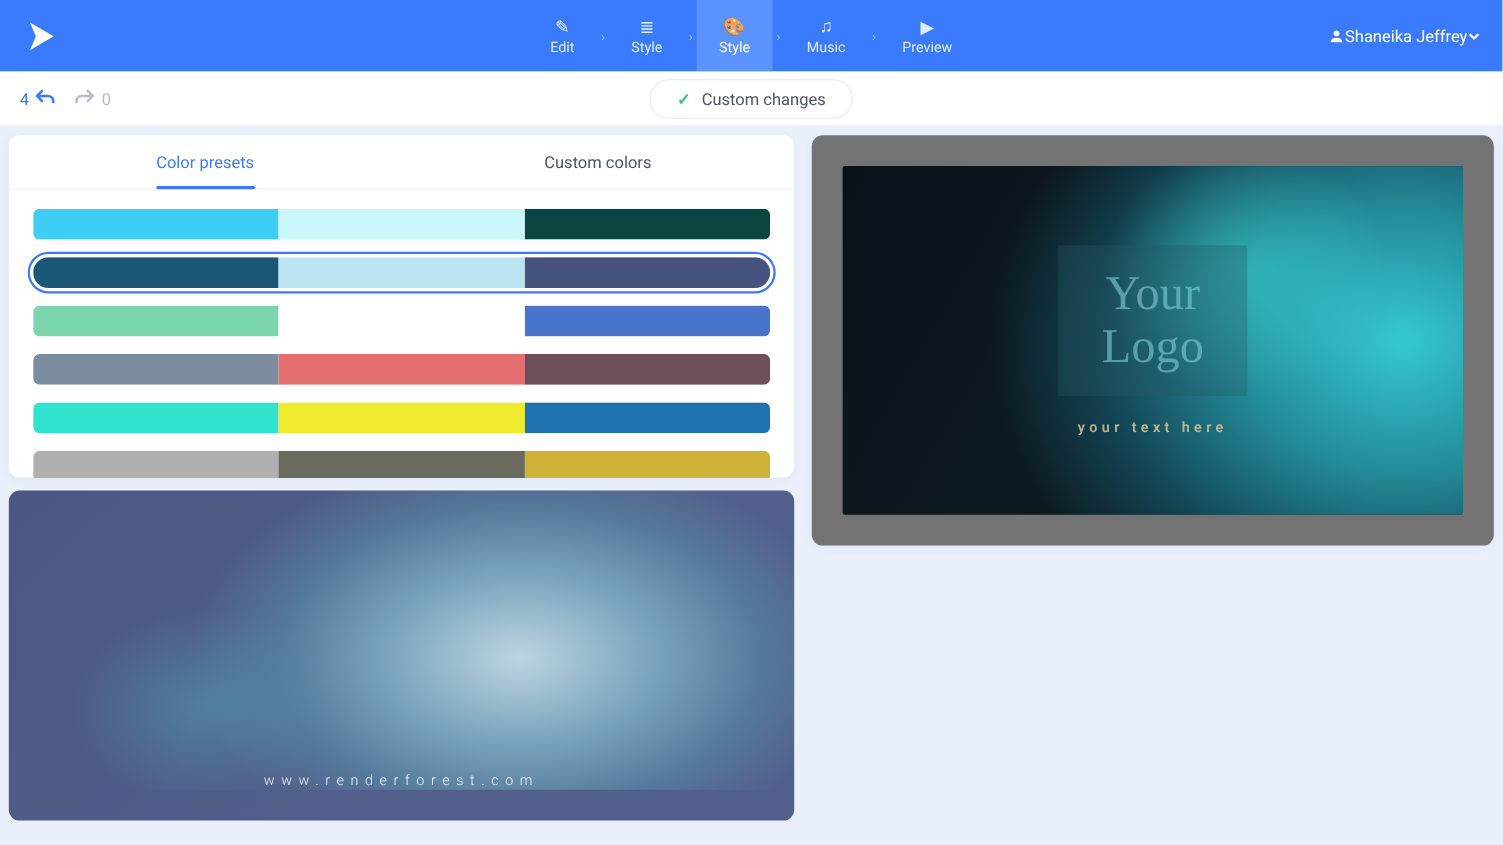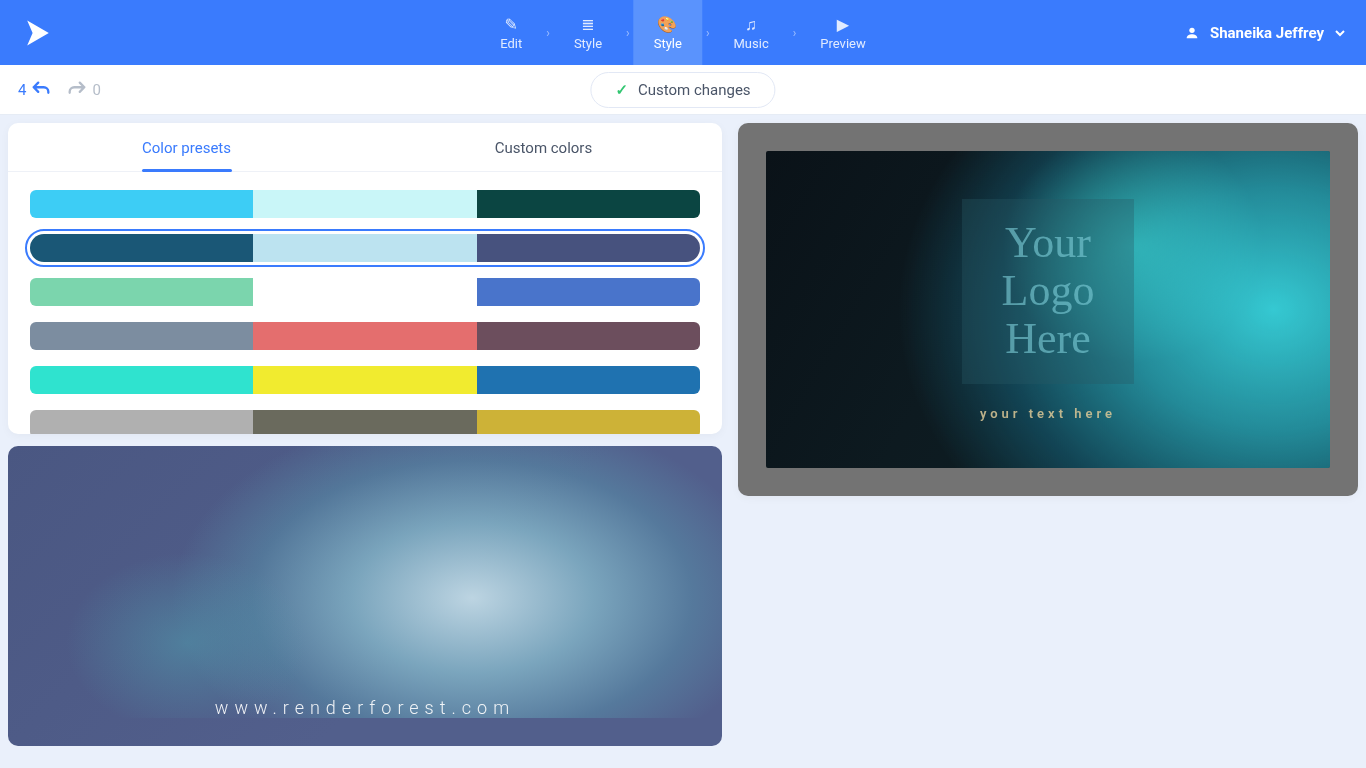--- a/index.html
+++ b/index.html
@@ -5,21 +5,21 @@
 * { margin: 0; padding: 0; box-sizing: border-box; }
 body { font-family: -apple-system, BlinkMacSystemFont, 'Segoe UI', Roboto, sans-serif; background: #eaf0fb; width: 1366px; height: 768px; overflow: hidden; }
 
 .header { height: 65px; background: #3a7bfd; display: flex; align-items: center; justify-content: space-between; padding: 0 20px; position: relative; }
 .logo { width: 40px; height: 40px; display: flex; align-items: center; }
 .nav-steps { display: flex; align-items: center; position: absolute; left: 50%; transform: translateX(-50%); height: 100%; }
 .nav-step { display: flex; flex-direction: column; align-items: center; justify-content: center; padding: 0 20px; height: 100%; color: rgba(255,255,255,0.85); cursor: pointer; font-size: 13px; position: relative; }
 .nav-step.active { background: #5a93fd; color: #fff; }
 .nav-step-icon { margin-bottom: 2px; font-size: 16px; }
 .nav-sep { color: rgba(255,255,255,0.5); font-size: 12px; padding: 0 4px; }
-.user-menu { display: flex; align-items: center; color: #fff; font-size: 15px; cursor: pointer; gap: 10px; font-weight: bold; }
+.user-menu { display: flex; align-items: center; color: #fff; font-size: 15px; cursor: pointer; gap: 0; }
 
 .toolbar { height: 50px; background: #fff; display: flex; align-items: center; padding: 0 18px; position: relative; border-bottom: 1px solid #e6ecf5; }
 .undo-redo { display: flex; align-items: center; gap: 14px; }
 .undo-group, .redo-group { display: flex; align-items: center; gap: 4px; font-size: 15px; }
 .undo-group { color: #3a7bfd; cursor: pointer; }
 .redo-group { color: #b5bdc9; cursor: not-allowed; }
 .save-pill { position: absolute; left: 50%; transform: translateX(-50%); display: flex; align-items: center; gap: 10px; padding: 8px 24px; border: 1px solid #e2e8f5; border-radius: 30px; font-size: 15px; color: #4a5568; background: #fff; }
 .checkmark { color: #32c671; font-weight: bold; }
 
 .workspace { display: flex; padding: 8px; gap: 16px; height: calc(768px - 115px); }
@@ -34,21 +34,21 @@
 .presets-body { padding: 18px 22px 10px; height: 262px; overflow-y: auto; position: relative; }
 .presets-body::-webkit-scrollbar { width: 6px; }
 .presets-body::-webkit-scrollbar-thumb { background: #cdd6e4; border-radius: 3px; }
 .preset-row { display: flex; height: 28px; border-radius: 6px; margin-bottom: 16px; overflow: hidden; cursor: pointer; }
 .preset-row.selected { outline: 2px solid #3a7bfd; outline-offset: 3px; border-radius: 14px; }
 .swatch { flex: 1; }
 
 .preview-small { height: 300px; border-radius: 10px; background: linear-gradient(135deg, #4a5782 0%, #525f8c 60%); position: relative; overflow: hidden; display: flex; align-items: flex-end; justify-content: center; padding-bottom: 28px; }
 .smoke { position: absolute; width: 100%; height: 100%; background: radial-gradient(ellipse 400px 250px at 65% 60%, rgba(200,225,235,0.9) 0%, rgba(140,195,210,0.7) 30%, rgba(90,160,180,0.4) 55%, transparent 75%); }
 .smoke2 { position: absolute; width: 100%; height: 100%; background: radial-gradient(ellipse 200px 150px at 25% 75%, rgba(80,150,170,0.6) 0%, transparent 60%); }
-.preview-url { position: relative; color: rgba(255,255,255,0.9); font-size: 18px; letter-spacing: 6px; font-weight: 300; }
+.preview-url { position: relative; color: rgba(255,255,255,0.9); font-size: 13px; letter-spacing: 6px; font-weight: 300; }
 
 .right-col { flex: 1; }
 .preview-large-wrap { background: #737373; border-radius: 10px; padding: 28px; box-shadow: 0 2px 10px rgba(0,0,0,0.04); }
 .preview-large { aspect-ratio: 16/9; background: linear-gradient(120deg, #0a1218 0%, #0d1a20 40%, #0d2328 100%); border-radius: 2px; position: relative; overflow: hidden; display: flex; flex-direction: column; align-items: center; justify-content: center; }
 .cyan-smoke { position: absolute; width: 100%; height: 100%; background: radial-gradient(ellipse 500px 400px at 90% 50%, rgba(60,230,240,0.85) 0%, rgba(50,210,230,0.6) 30%, rgba(30,160,200,0.3) 55%, transparent 75%), radial-gradient(ellipse 200px 180px at 65% 30%, rgba(80,240,200,0.5) 0%, transparent 65%); }
 .logo-placeholder { position: relative; background: rgba(40,90,100,0.35); padding: 20px 40px; }
 .logo-text { color: rgba(120,200,210,0.65); font-size: 44px; font-weight: 400; line-height: 1.1; text-align: center; font-family: Georgia, serif; }
 .subtext { position: relative; color: rgba(220,200,150,0.85); font-size: 13px; letter-spacing: 4px; margin-top: 22px; font-weight: 600; }
 </style>
 </head>
@@ -166,20 +166,19 @@
     </div>
   </div>
   <div class="right-col">
     <div class="preview-large-wrap panel">
       <div class="preview-large">
         <div class="cyan-smoke"></div>
         <div class="logo-placeholder">
           <div class="logo-text">
             <div>Your</div>
             <div>Logo</div>
-            <div>Here</div>
           </div>
         </div>
         <div class="subtext">your text here</div>
       </div>
     </div>
   </div>
 </div>
 
 </body></html>

